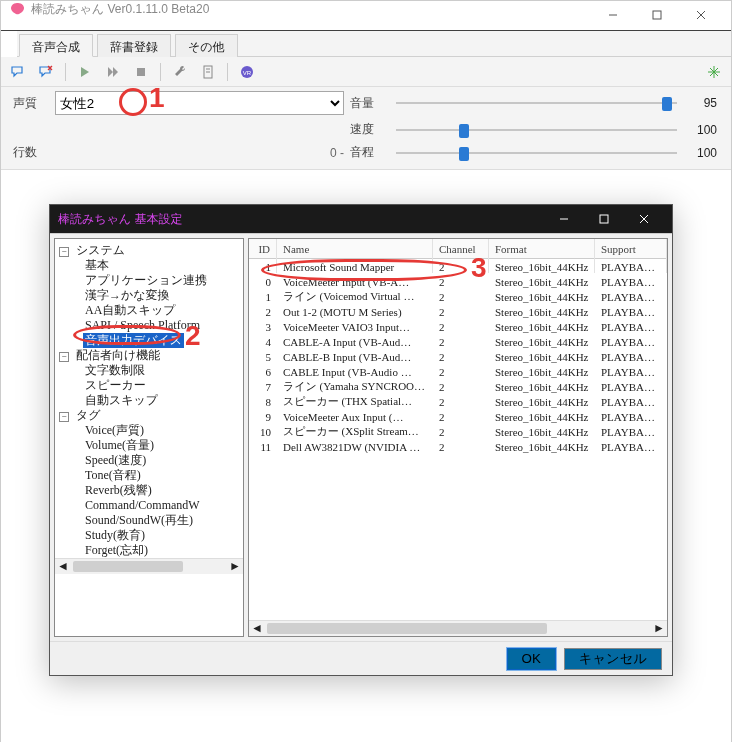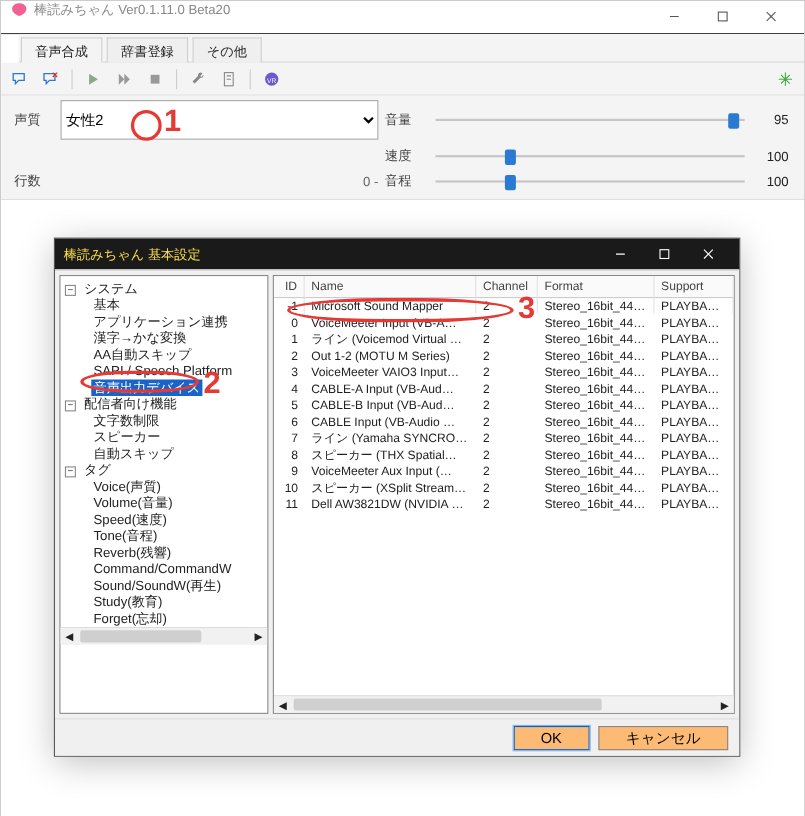--- a/index.html
+++ b/index.html
@@ -23,38 +23,38 @@
   
   .toolbar { height: 30px; background: #f4f4f4; display: flex; align-items: center; padding: 0 6px; gap: 6px; border-bottom: 1px solid #ddd; }
   .tb-btn { width: 22px; height: 22px; display: inline-flex; align-items: center; justify-content: center; border: 1px solid transparent; border-radius: 2px; }
   .tb-btn svg { width: 16px; height: 16px; }
   .tb-sep { width: 1px; height: 18px; background: #ccc; margin: 0 2px; }
   .tb-right { margin-left: auto; display: flex; gap: 6px; }
 
   
   .controls { background: #f4f4f4; padding: 4px 12px 8px 12px; display: grid; grid-template-columns: 36px 1fr 36px 1fr 32px; row-gap: 6px; column-gap: 6px; align-items: center; border-bottom: 1px solid #ddd; }
   .controls .lbl { color: #444; }
-  .controls select { width: 100%; height: 36px; border: 1px solid #a7a7a7; background: #fff; }
+  .controls select { width: 100%; height: 24px; border: 1px solid #a7a7a7; background: #fff; }
   .slider { height: 16px; position: relative; }
   .slider .track { position: absolute; left: 4px; right: 4px; top: 7px; height: 2px; background: #c6c6c6; }
   .slider .thumb { position: absolute; top: 2px; width: 10px; height: 14px; background: #2a7ad4; border-radius: 2px; }
   .controls .valcell { text-align: right; padding-right: 2px; }
   .lines-val { text-align: right; color: #666; }
 
   
   .content-area { position: relative; height: calc(742px - 30px - 26px - 30px - 66px); background: #fff; }
 
   
   .dialog { position: absolute; left: 48px; top: 34px; width: 624px; height: 472px; border: 1px solid #555; box-shadow: 0 6px 30px rgba(0,0,0,.25); background: #f0f0f0; display: flex; flex-direction: column; }
-  .dlg-titlebar { height: 28px; background: #1a1a1a; color: #fde047; display: flex; align-items: center; padding: 0 8px; }
+  .dlg-titlebar { height: 28px; background: #1a1a1a; color: #d946ef; display: flex; align-items: center; padding: 0 8px; }
   .dlg-title-text { flex: 1; font-size: 12px; }
   .dlg-win-btn { width: 40px; height: 28px; display: inline-flex; align-items: center; justify-content: center; }
   .dlg-win-btn svg { width: 10px; height: 10px; stroke: #fff; }
 
-  .dlg-body { flex: 1; display: flex; border-top: 1px solid #ccc; background: #f0f0f0; padding: 4px; gap: 4px; }
+  .dlg-body { flex: 1; display: flex; border-top: 1px solid #ccc; background: #f0f0f0; padding: 4px; gap: 4px; font-family: Liberation Serif, serif; }
   .tree-pane { width: 190px; background: #fff; border: 1px solid #888; overflow: auto; padding: 4px 0; }
   .list-pane { flex: 1; background: #fff; border: 1px solid #888; overflow: hidden; display: flex; flex-direction: column; }
 
   
   .tree ul { list-style: none; margin: 0; padding-left: 14px; }
   .tree > ul { padding-left: 4px; }
   .tree li { line-height: 15px; white-space: nowrap; }
   .tree .node { display: inline-flex; align-items: center; gap: 2px; padding: 0 2px; }
   .tree .exp { width: 10px; height: 10px; border: 1px solid #888; display: inline-flex; align-items: center; justify-content: center; font-size: 9px; line-height: 1; color: #333; margin-right: 2px; background: #fff; }
   .tree .noexp { width: 10px; display: inline-block; }
@@ -72,21 +72,21 @@
   .row { display: flex; height: 15px; align-items: center; }
   .cell { padding: 0 6px; font-size: 11px; white-space: nowrap; overflow: hidden; text-overflow: ellipsis; }
 
   
   .hscroll { height: 16px; background: #f1f1f1; display: flex; align-items: stretch; border-top: 1px solid #ddd; }
   .hscroll .arrow { width: 16px; display: flex; align-items: center; justify-content: center; background: #f1f1f1; }
   .hscroll .thumb { margin: 2px; background: #cfcfcf; border-radius: 2px; }
 
   
   .dlg-buttons { height: 34px; display: flex; justify-content: flex-end; align-items: center; gap: 8px; padding: 0 10px; background: #f0f0f0; border-top: 1px solid #ddd; }
-  .dlg-buttons button { height: 22px; padding: 0 24px; border: 1px solid #888; background: #fdba74; }
+  .dlg-buttons button { height: 22px; padding: 0 14px; border: 1px solid #888; background: #0369a1; }
   .dlg-buttons button.primary { border: 1px solid #0b62c4; outline: 1px solid #7db3ea; }
 
   
   .annot { position: absolute; pointer-events: none; }
   .annot-num { font-family: Arial, sans-serif; font-size: 28px; font-weight: 900; color: #e53935; }
   .annot-ellipse { border: 3px solid #e53935; border-radius: 50%; }
 
 </style>
 </head>
 <body>

